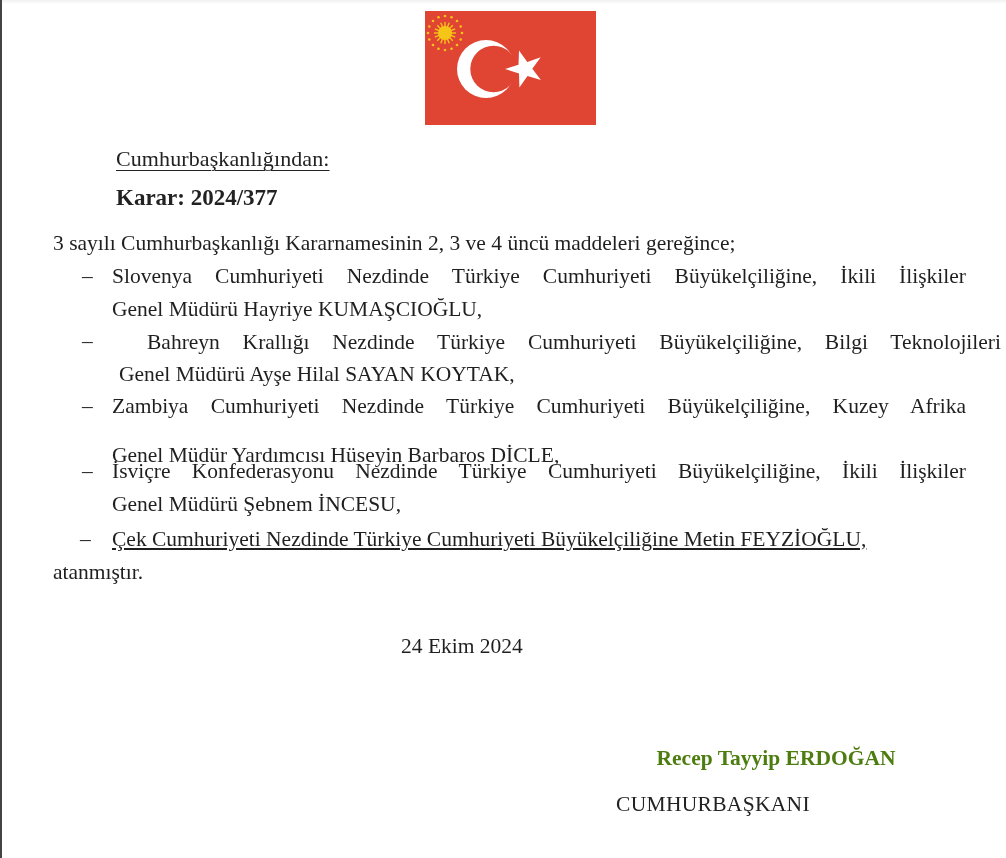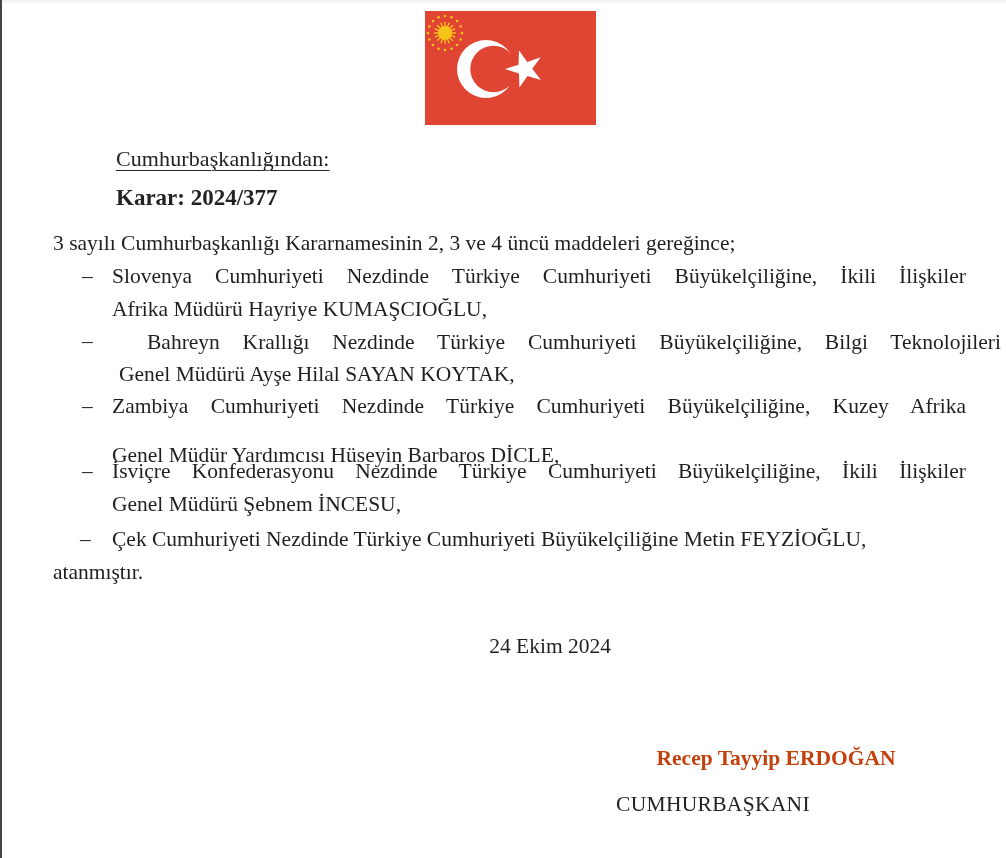--- a/index.html
+++ b/index.html
@@ -29,25 +29,25 @@
   }
   .item { position:absolute; left:0; width:1006px; }
   .item .dash { position:absolute; left:82px; font-size:21.5px; }
   .item .line {
     position:absolute; left:112px; width:854px; font-size:21.5px;
     white-space:nowrap; text-align:justify; text-align-last:justify;
   }
   .item .line.last { text-align:left; text-align-last:left; }
   .closing { position:absolute; left:53px; top:560px; font-size:21.5px; }
   .date {
-    position:absolute; left:411px; width:200px; top:634px; text-align:right; font-size:21.5px;
+    position:absolute; left:401px; width:200px; top:634px; text-align:left; font-size:21.5px;
   }
   .sig-name {
     position:absolute; left:616px; width:320px; top:746px; text-align:center;
-    font-size:21.5px; font-weight:bold; color:#c2410c;
+    font-size:21.5px; font-weight:bold; color:#4d7c0f;
   }
   .sig-title {
     position:absolute; left:616px; width:320px; top:792px; text-align:left;
     font-size:21.5px; letter-spacing:0.3px; color:#222;
   }
 </style>
 </head>
 <body>
 
 <div class="left-rule"></div>
@@ -97,21 +97,21 @@
 </div>
 
 <div class="heading">Cumhurbaşkanlığından:</div>
 <div class="decision">Karar: 2024/377</div>
 
 <div class="intro">3 sayılı Cumhurbaşkanlığı Kararnamesinin 2, 3 ve 4 üncü maddeleri gereğince;</div>
 
 <div class="item" style="top:264px;">
   <span class="dash">–</span>
   <div class="line" style="top:0px;">Slovenya Cumhuriyeti Nezdinde Türkiye Cumhuriyeti Büyükelçiliğine, İkili İlişkiler</div>
-  <div class="line last" style="top:33px;">Afrika Müdürü Hayriye KUMAŞCIOĞLU,</div>
+  <div class="line last" style="top:33px;">Genel Müdürü Hayriye KUMAŞCIOĞLU,</div>
 </div>
 
 <div class="item" style="top:329px;">
   <span class="dash">–</span>
   <div class="line" style="top:1px;margin-left:35px;">Bahreyn Krallığı Nezdinde Türkiye Cumhuriyeti Büyükelçiliğine, Bilgi Teknolojileri</div>
   <div class="line last" style="top:33px;margin-left:7px;">Genel Müdürü Ayşe Hilal SAYAN KOYTAK,</div>
 </div>
 
 <div class="item" style="top:394px;">
   <span class="dash">–</span>
@@ -120,21 +120,21 @@
 </div>
 
 <div class="item" style="top:459px;">
   <span class="dash">–</span>
   <div class="line" style="top:0px;">İsviçre Konfederasyonu Nezdinde Türkiye Cumhuriyeti Büyükelçiliğine, İkili İlişkiler</div>
   <div class="line last" style="top:33px;">Genel Müdürü Şebnem İNCESU,</div>
 </div>
 
 <div class="item" style="top:527px;">
   <span class="dash" style="left:80px;">–</span>
-  <div class="line last" style="top:0px;">Çek Cumhuriyeti Nezdinde Türkiye Cumhuriyeti Büyükelçiliğine Metin FEYZİOĞLU,</div>
+  <div class="line last" style="top:0px;text-decoration:underline;">Çek Cumhuriyeti Nezdinde Türkiye Cumhuriyeti Büyükelçiliğine Metin FEYZİOĞLU,</div>
 </div>
 
 <div class="closing">atanmıştır.</div>
 
 <div class="date">24 Ekim 2024</div>
 
 <div class="sig-name">Recep Tayyip ERDOĞAN</div>
 <div class="sig-title">CUMHURBAŞKANI</div>
 
 </body></html>

